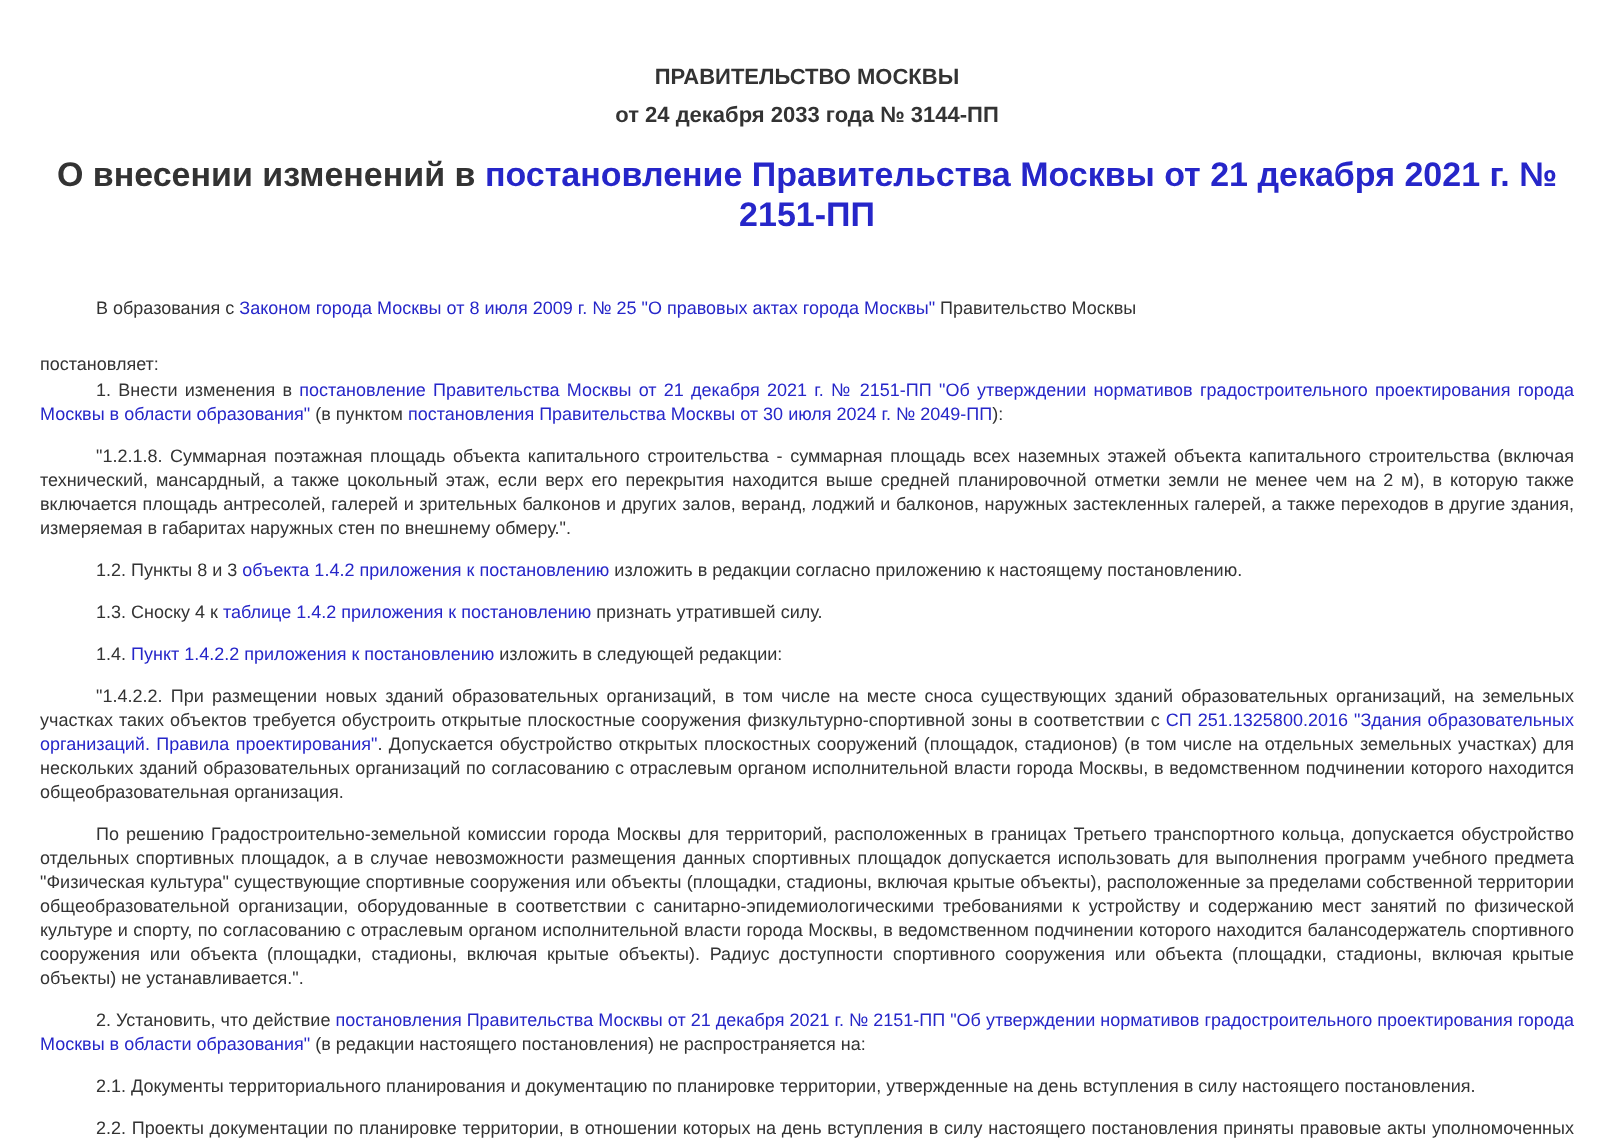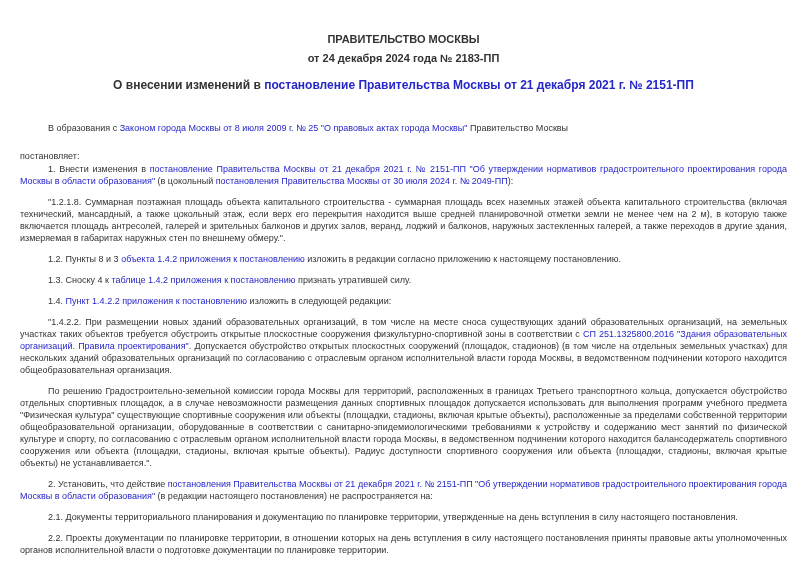--- a/index.html
+++ b/index.html
@@ -10,45 +10,45 @@
   html,body{margin:0;padding:0;}
   body{
     width:807px;height:571px;overflow:hidden;
     background:var(--page-bg);
     font-family:"Liberation Sans", sans-serif;
     color:var(--text-color);
   }
   .page{padding:33px 20px 0 20px;box-sizing:border-box;}
   .doc-header{text-align:center;font-weight:bold;font-size:11px;}
   .doc-header .hline{margin:0 0 7px 0;}
-  .doc-title{margin:14px 0 0 0;font-weight:bold;font-size:12px;}
+  .doc-title{margin:14px 0 0 0;font-weight:bold;font-size:17px;}
   .doc-body{margin-top:30px;font-size:9px;}
   .para{
     margin:0 0 9px 0;
     text-indent:28px;
     text-align:justify;
     line-height:12px;
   }
   .para.no-indent{text-indent:0;}
   .para.tight{margin-bottom:1px;margin-top:16px;}
   .doc-link{color:var(--link-color);cursor:pointer;}
 </style>
 </head>
 <body>
 
 <div class="page">
   <div class="doc-header">
     <p class="hline">ПРАВИТЕЛЬСТВО МОСКВЫ</p>
-    <p class="hline">от 24 декабря 2024 года № 2183-ПП</p>
+    <p class="hline">от 24 декабря 2033 года № 3144-ПП</p>
     <p class="doc-title"><span>О внесении изменений в </span><span class="doc-link">постановление Правительства Москвы от 21 декабря 2021 г. № 2151-ПП</span></p>
   </div>
   <div class="doc-body">
       <p class="para"><span>В образования с </span><span class="doc-link">Законом города Москвы от 8 июля 2009 г. № 25 "О правовых актах города Москвы"</span><span> Правительство Москвы</span></p>
       <p class="para no-indent tight"><span>постановляет:</span></p>
-      <p class="para"><span>1. Внести изменения в </span><span class="doc-link">постановление Правительства Москвы от 21 декабря 2021 г. № 2151-ПП "Об утверждении нормативов градостроительного проектирования города Москвы в области образования"</span><span> (в цокольный </span><span class="doc-link">постановления Правительства Москвы от 30 июля 2024 г. № 2049-ПП</span><span>):</span></p>
+      <p class="para"><span>1. Внести изменения в </span><span class="doc-link">постановление Правительства Москвы от 21 декабря 2021 г. № 2151-ПП "Об утверждении нормативов градостроительного проектирования города Москвы в области образования"</span><span> (в пунктом </span><span class="doc-link">постановления Правительства Москвы от 30 июля 2024 г. № 2049-ПП</span><span>):</span></p>
       <p class="para"><span>"1.2.1.8. Суммарная поэтажная площадь объекта капитального строительства - суммарная площадь всех наземных этажей объекта капитального строительства (включая технический, мансардный, а также цокольный этаж, если верх его перекрытия находится выше средней планировочной отметки земли не менее чем на 2 м), в которую также включается площадь антресолей, галерей и зрительных балконов и других залов, веранд, лоджий и балконов, наружных застекленных галерей, а также переходов в другие здания, измеряемая в габаритах наружных стен по внешнему обмеру.".</span></p>
       <p class="para"><span>1.2. Пункты 8 и 3 </span><span class="doc-link">объекта 1.4.2 приложения к постановлению</span><span> изложить в редакции согласно приложению к настоящему постановлению.</span></p>
       <p class="para"><span>1.3. Сноску 4 к </span><span class="doc-link">таблице 1.4.2 приложения к постановлению</span><span> признать утратившей силу.</span></p>
       <p class="para"><span>1.4. </span><span class="doc-link">Пункт 1.4.2.2 приложения к постановлению</span><span> изложить в следующей редакции:</span></p>
       <p class="para"><span>"1.4.2.2. При размещении новых зданий образовательных организаций, в том числе на месте сноса существующих зданий образовательных организаций, на земельных участках таких объектов требуется обустроить открытые плоскостные сооружения физкультурно-спортивной зоны в соответствии с </span><span class="doc-link">СП 251.1325800.2016 "Здания образовательных организаций. Правила проектирования"</span><span>. Допускается обустройство открытых плоскостных сооружений (площадок, стадионов) (в том числе на отдельных земельных участках) для нескольких зданий образовательных организаций по согласованию с отраслевым органом исполнительной власти города Москвы, в ведомственном подчинении которого находится общеобразовательная организация.</span></p>
       <p class="para"><span>По решению Градостроительно-земельной комиссии города Москвы для территорий, расположенных в границах Третьего транспортного кольца, допускается обустройство отдельных спортивных площадок, а в случае невозможности размещения данных спортивных площадок допускается использовать для выполнения программ учебного предмета "Физическая культура" существующие спортивные сооружения или объекты (площадки, стадионы, включая крытые объекты), расположенные за пределами собственной территории общеобразовательной организации, оборудованные в соответствии с санитарно-эпидемиологическими требованиями к устройству и содержанию мест занятий по физической культуре и спорту, по согласованию с отраслевым органом исполнительной власти города Москвы, в ведомственном подчинении которого находится балансодержатель спортивного сооружения или объекта (площадки, стадионы, включая крытые объекты). Радиус доступности спортивного сооружения или объекта (площадки, стадионы, включая крытые объекты) не устанавливается.".</span></p>
       <p class="para"><span>2. Установить, что действие </span><span class="doc-link">постановления Правительства Москвы от 21 декабря 2021 г. № 2151-ПП "Об утверждении нормативов градостроительного проектирования города Москвы в области образования"</span><span> (в редакции настоящего постановления) не распространяется на:</span></p>
       <p class="para"><span>2.1. Документы территориального планирования и документацию по планировке территории, утвержденные на день вступления в силу настоящего постановления.</span></p>
       <p class="para"><span>2.2. Проекты документации по планировке территории, в отношении которых на день вступления в силу настоящего постановления приняты правовые акты уполномоченных органов исполнительной власти о подготовке документации по планировке территории.</span></p>
     </div>

